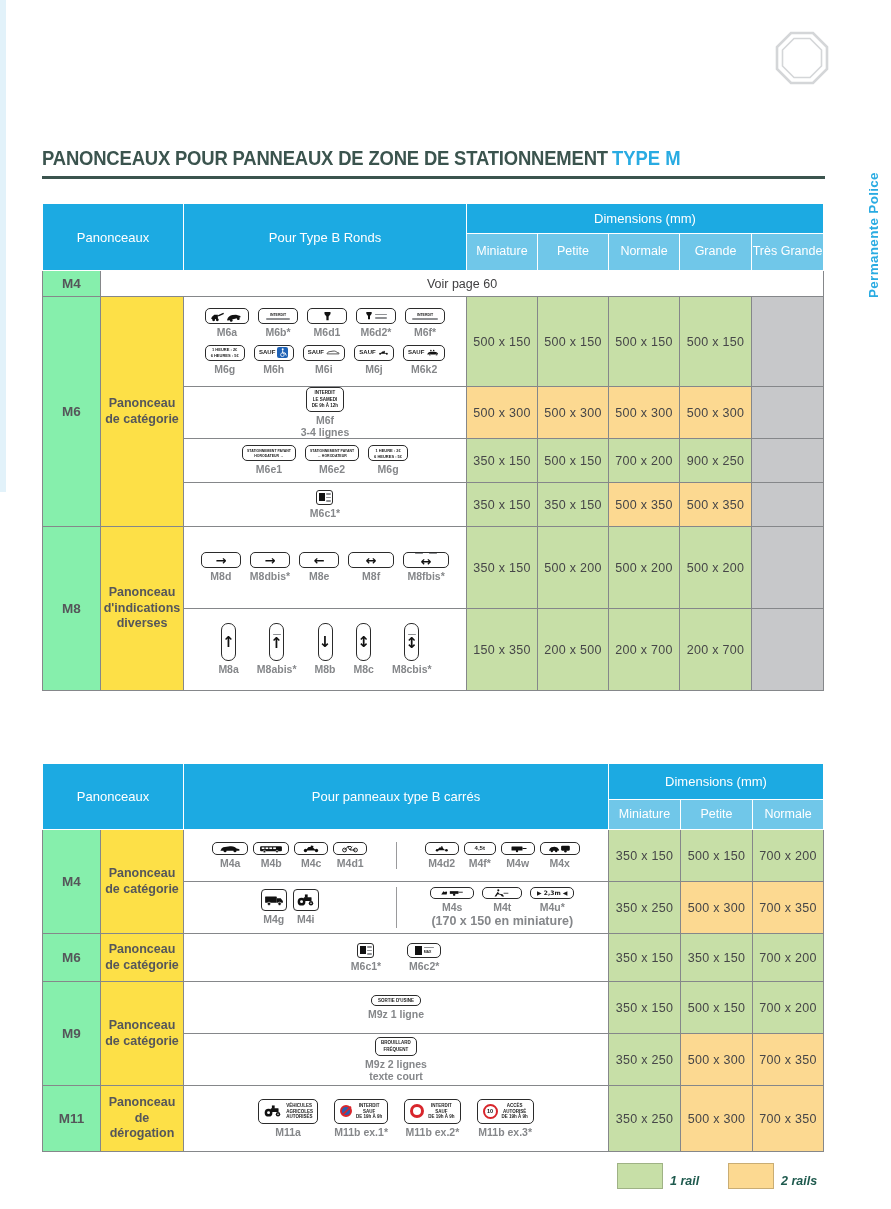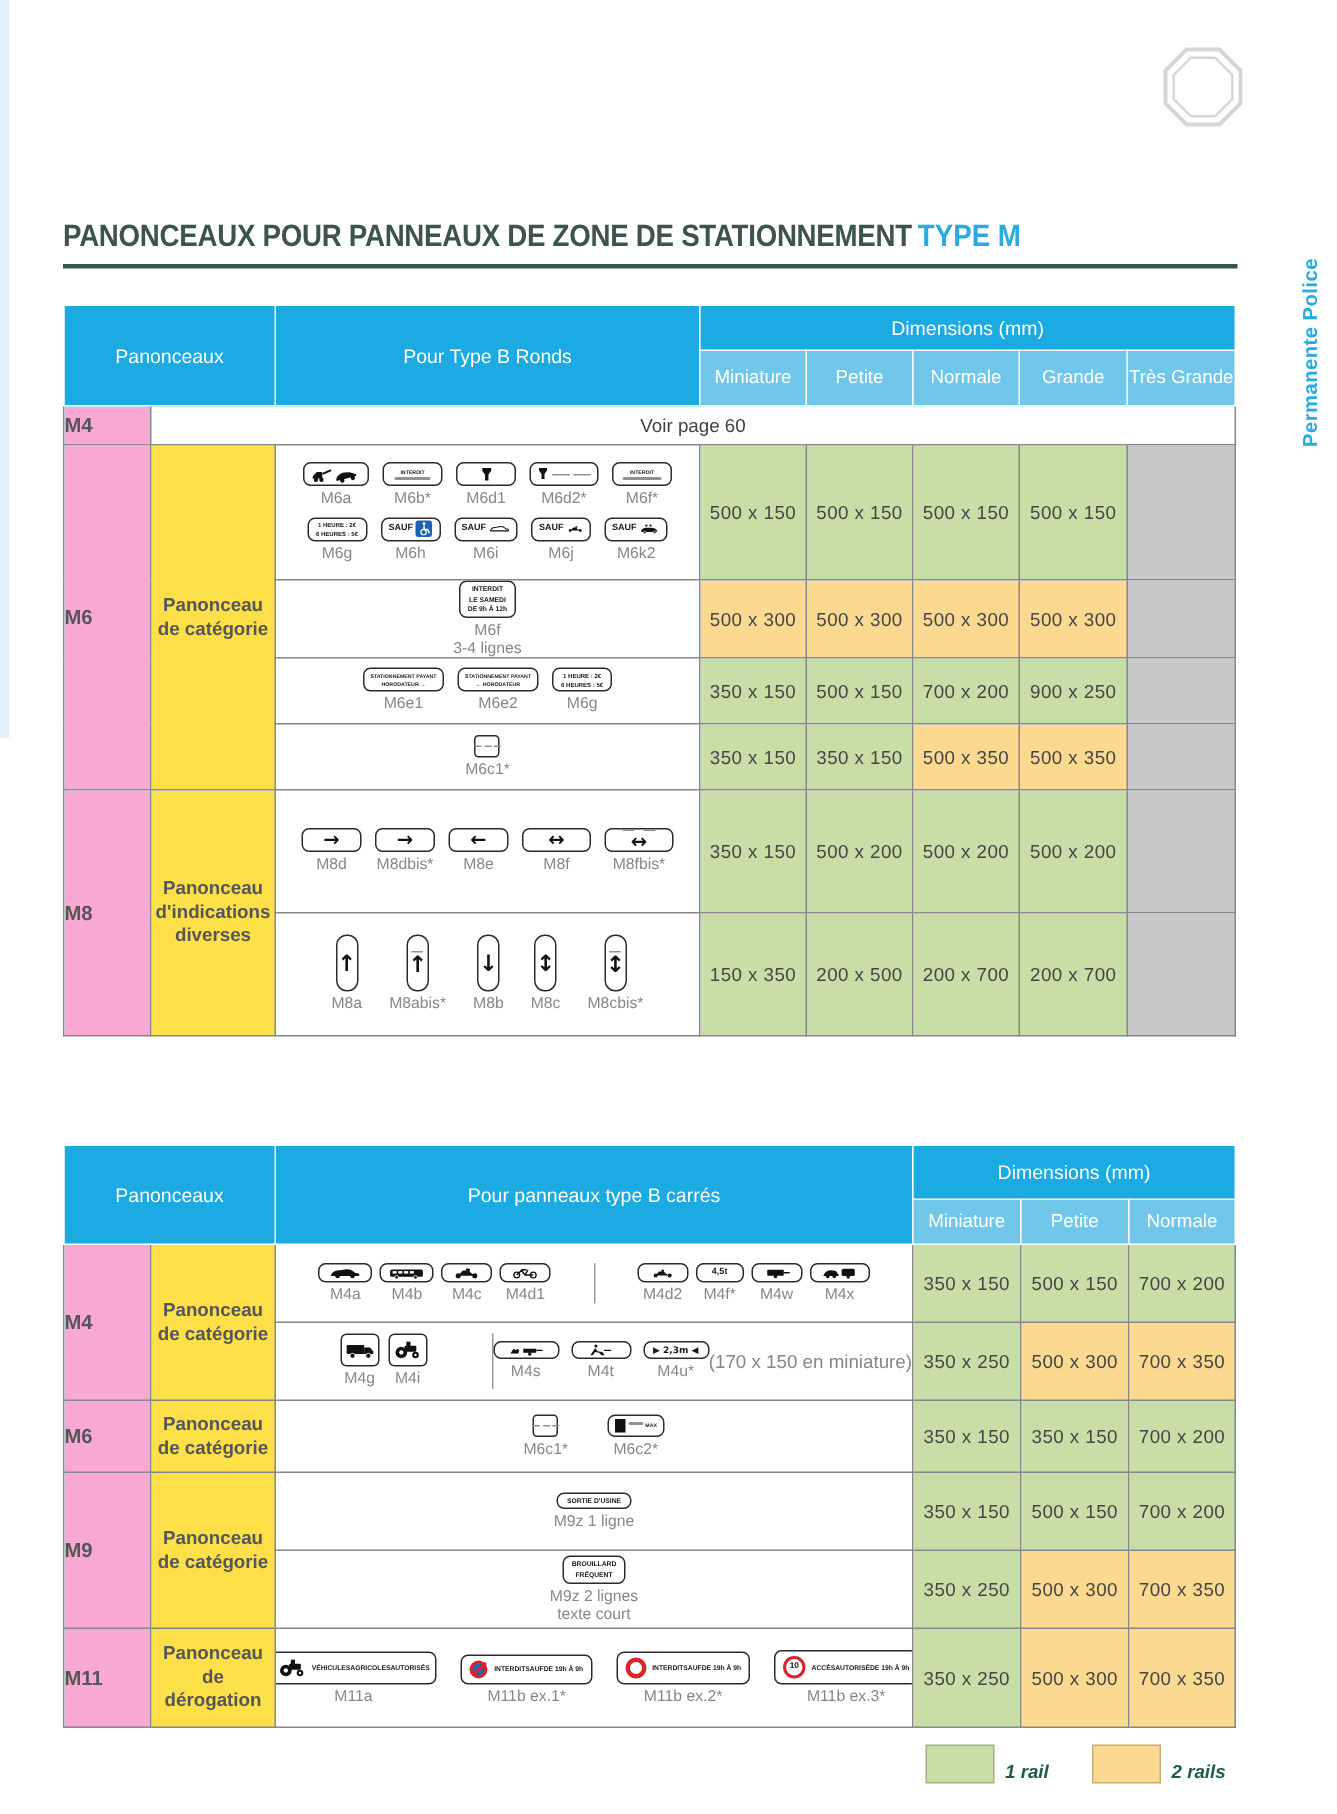--- a/index.html
+++ b/index.html
@@ -25,33 +25,33 @@
   .title-rule{position:absolute;left:42px;top:176px;width:783px;height:2.5px;background:#3b544e;}
 
   
   table.t{border-collapse:collapse;table-layout:fixed;position:absolute;left:42px;}
   #t1{top:203px;width:781px;}
   #t2{top:763px;width:781px;}
   table.t td{border:1px solid #85878a;padding:0;vertical-align:middle;overflow:hidden;}
   table.t thead th{border:1.5px solid #fff;padding:0;font-weight:normal;color:#fff;vertical-align:middle;}
   .hdr-dark{background:#1caae2;font-size:13px;}
   .hdr-lite{background:#70c7e9;font-size:12.5px;line-height:1.1;}
-  td.code{background:#f9a8d4;font-weight:bold;color:#55565a;font-size:13.5px;text-align:left;}
+  td.code{background:#86efac;font-weight:bold;color:#55565a;font-size:13.5px;text-align:center;}
   td.cat{background:#fde047;font-weight:bold;color:#55565a;font-size:12.5px;text-align:center;line-height:1.25;padding:0 4px;}
   td.dim{text-align:center;font-size:12.5px;color:#464648;letter-spacing:.3px;}
   td.g{background:#c7dfa7;}
   td.o{background:#fcd991;}
   td.x{background:#c7c8ca;}
   td.signs{background:#fff;text-align:center;}
   td.note-cell{background:#fff;text-align:center;font-size:12.5px;color:#414042;}
 
   
   .srow{display:flex;justify-content:center;align-items:flex-end;gap:9px;}
   .sg{display:inline-flex;flex-direction:column;align-items:center;}
-  .cap{font-size:10.5px;color:#85878a;margin-top:2px;line-height:1.15;white-space:nowrap;}
+  .cap{font-size:10.5px;color:#85878a;margin-top:2px;line-height:1.15;white-space:nowrap;font-weight:bold;}
   .badge{display:inline-flex;align-items:center;justify-content:center;background:#fff;
     border:1.3px solid #2b2b2b;border-radius:5px;box-sizing:border-box;}
   .b-h{height:16px;min-width:40px;padding:1px 4px;gap:2px;}
   .b-v{width:15px;height:38px;border-radius:7px;flex-direction:column;padding:2px 0;gap:1px;}
   .b-col{flex-direction:column;gap:1px;}
   .tt{font-weight:bold;color:#1a1a1a;line-height:1.25;white-space:nowrap;text-align:center;}
   .tt35{font-size:3.5px;}
   .tt4{font-size:4px;}
   .tt45{font-size:4.5px;}
   .tt6{font-size:6px;}
@@ -63,21 +63,21 @@
   .ic svg{display:block;}
   .tile{width:11px;height:11px;border-radius:2px;background:#1f62b5;display:inline-flex;align-items:center;justify-content:center;}
   .npk{width:12px;height:12px;border-radius:50%;background:#2b5fb0;border:2px solid #d8262c;position:relative;box-sizing:border-box;}
   .npk:after{content:'';position:absolute;left:4px;top:-2px;width:2px;height:11px;background:#d8262c;transform:rotate(45deg);}
   .ring{width:14px;height:14px;border-radius:50%;border:3.2px solid #d8262c;box-sizing:border-box;background:#fff;}
   .ring10{width:15px;height:15px;border-radius:50%;border:2.6px solid #d8262c;box-sizing:border-box;background:#fff;
     display:inline-flex;align-items:center;justify-content:center;font-size:5.5px;font-weight:bold;color:#111;}
   .split{display:flex;height:100%;align-items:stretch;}
   .half{flex:1;display:flex;align-items:center;justify-content:center;}
   .half+.half{border-left:1px solid #9a9a9c;}
-  .vcol{display:flex;align-items:center;justify-content:center;}
+  .vcol{display:flex;flex-direction:column;align-items:center;justify-content:center;}
 
   
   .footnote{position:absolute;left:42px;top:1172px;font-size:12px;font-weight:bold;font-style:italic;color:#1f5a4e;}
   .swatch{position:absolute;width:46px;height:26px;box-sizing:border-box;border:1px solid rgba(0,0,0,.2);}
   #sw1{left:617px;top:1163px;background:#c7dfa7;}
   #sw2{left:728px;top:1163px;background:#fcd991;}
   .sw-label{position:absolute;top:1174px;font-size:12.5px;font-weight:bold;font-style:italic;color:#1f5a4e;}
   #swl1{left:670px;}
   #swl2{left:781px;}
 </style>

